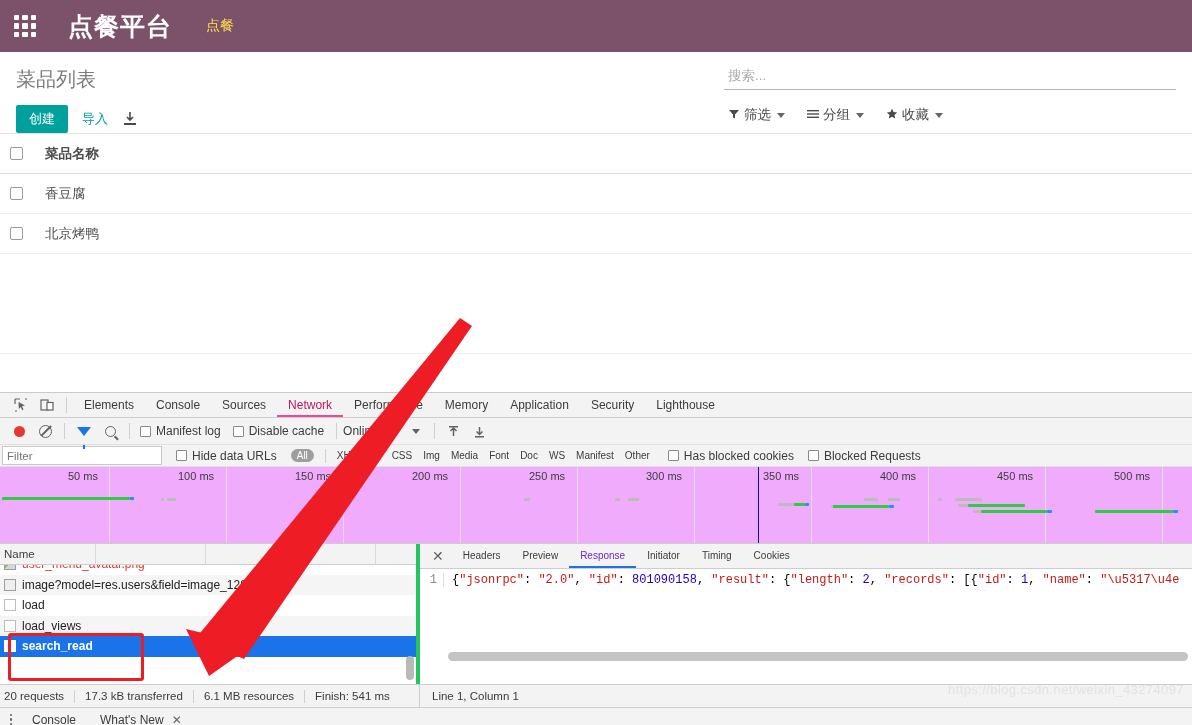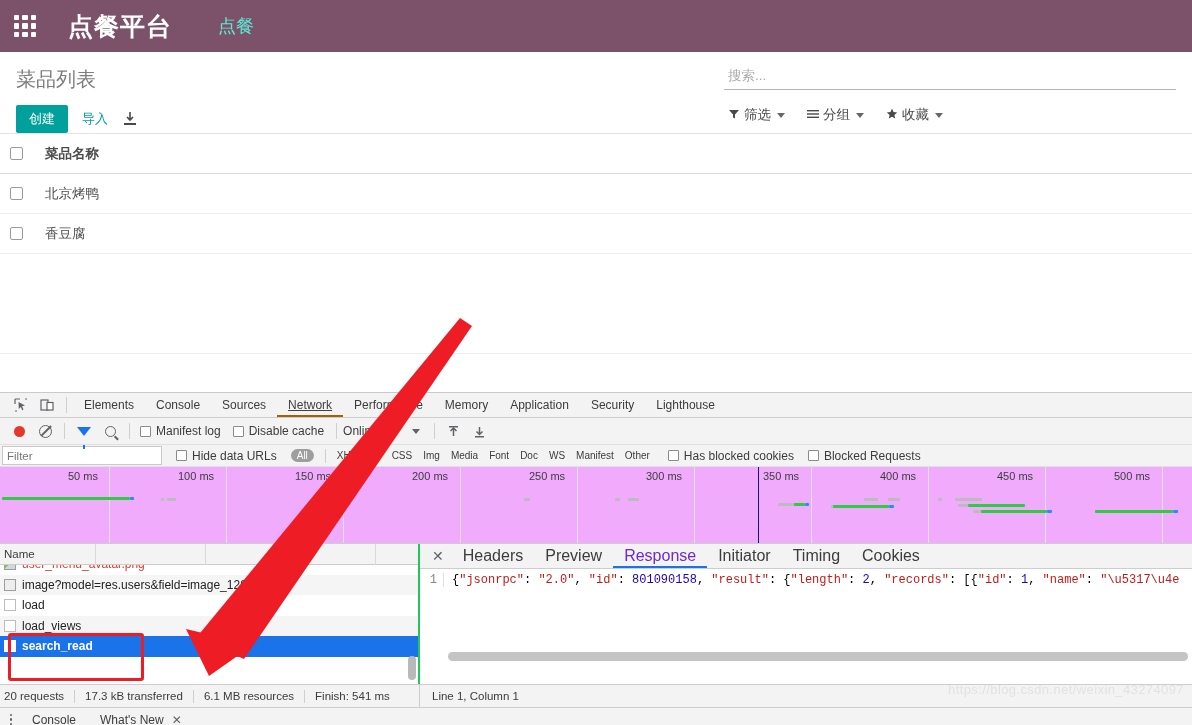--- a/index.html
+++ b/index.html
@@ -15,21 +15,21 @@
 
   .navbar {
     height: 52px; background: #7c526b; display: flex; align-items: center;
     padding-left: 14px; color: #fff;
   }
   .grid-icon { width: 22px; height: 22px; display:grid;
     grid-template-columns: repeat(3,1fr); grid-template-rows: repeat(3,1fr);
     gap: 3px; cursor:pointer; }
   .grid-icon i { background: #fff; border-radius: 1px; display:block; }
   .brand { font-size: 25px; font-weight: bold; margin-left: 32px; letter-spacing:1px; }
-  .nav-menu { font-size: 18px; margin-left: 46px; color:#5eead4; cursor:pointer; }
+  .nav-menu { font-size: 14px; margin-left: 34px; color:#fde047; cursor:pointer; }
 
   .control-panel { padding: 0 16px; background:#fff; border-bottom:1px solid #e3e3e3; }
   .cp-row { display:flex; align-items:flex-start; justify-content:space-between; }
   .cp-left { padding-top: 14px; }
   .page-title { font-size: 20px; color:#7d7d7d; font-weight: normal; }
   .btn-row { margin-top: 12px; display:flex; align-items:center; gap: 14px; }
   .btn-create {
     background:#00a09d; color:#fff; border:none; font-size:13px;
     padding: 5px 13px; border-radius:2px; cursor:pointer;
     font-family:"Liberation Sans", sans-serif;
@@ -62,21 +62,21 @@
   
   .devtools { position:absolute; left:0; top:392px; width:1192px; height:333px;
     background:#f3f3f3; font-family:"Liberation Sans", sans-serif;
     border-top:1px solid #cacaca; }
 
   .dt-tabbar { height:25px; display:flex; align-items:center; background:#f3f3f3;
     border-bottom:1px solid #cdcdcd; padding-left:8px; }
   .dt-ico { width:26px; height:22px; display:flex; align-items:center; justify-content:center; cursor:pointer;}
   .dt-sep { width:1px; height:16px; background:#cfcfcf; margin:0 6px; }
   .dt-tab { font-size:12px; color:#3c3c3c; padding:0 11px; height:24px; line-height:24px; cursor:pointer; white-space:nowrap;}
-  .dt-tab.active { color:#404040; border-bottom:2px solid #a16207;text-decoration:underline; }
+  .dt-tab.active { color:#be185d; border-bottom:2px solid #ec4899; }
 
   .dt-toolbar { height:27px; display:flex; align-items:center; padding-left:6px; gap:0px;
     border-bottom:1px solid #e0e0e0; background:#f3f3f3;}
   .rec-dot { width:11px; height:11px; border-radius:50%; background:#e4372e; cursor:pointer; }
   .clear-ico { width:13px; height:13px; border:1.5px solid #5f6368; border-radius:50%; position:relative; cursor:pointer;}
   .clear-ico:after { content:""; position:absolute; left:-1px; top:4.5px; width:14px; height:1.5px;
     background:#5f6368; transform:rotate(-45deg); }
   .funnel { width:0;height:0; border-left:7px solid transparent; border-right:7px solid transparent;
     border-top:9px solid #1a73e8; position:relative; cursor:pointer;}
   .funnel:after { content:""; position:absolute; left:-1px; top:9px; width:2px; height:4px; background:#1a73e8;}
@@ -98,21 +98,21 @@
 
   
   .overview { height:77px; background:#f0abfc; border-bottom:1px solid #cdcdcd; position:relative; overflow:hidden;}
   .ov-tick { position:absolute; top:0; height:77px; border-right:1px solid #e0e0e0; }
   .ov-label { position:absolute; top:3px; font-size:11px; color:#3c3c3c; }
   .bar { position:absolute; height:3px; border-radius:1px; }
   .ov-divider { position:absolute; top:0; width:1px; height:77px; background:#16108a; }
 
   
   .panes { display:flex; height:141px; border-bottom:1px solid #cdcdcd; }
-  .pane-left { width:420px; background:#fff; border-right:2px solid #22c55e; position:relative; }
+  .pane-left { width:420px; background:#fff; border-right:4px solid #22c55e; position:relative; }
   .pane-right { flex:1; background:#fff; position:relative; }
 
   .col-head { height:21px; background:#f3f3f3; border-bottom:1px solid #cdcdcd; display:flex; align-items:center;
     font-size:11.5px; color:#3c3c3c; padding-left:4px; }
   .col-head .colsep { position:absolute; top:0; height:21px; border-right:1px solid #d9d9d9; }
 
   .reqrow { height:20.5px; display:flex; align-items:center; padding-left:4px; font-size:12px;
      color:#222; cursor:pointer; }
   .reqrow .ricon { width:12px;height:12px; margin-right:6px; flex:0 0 auto; }
   .reqrow.alt { background:#f5f5f5; }
@@ -122,21 +122,21 @@
   .ricon-img { border:1px solid #9e9e9e; background:#eee; position:relative;}
   .ricon-white { border:1px solid #bdbdbd; background:#fff;}
   .ricon-sel { border:1px solid #fff; background:#fff;}
 
   .vscroll { position:absolute; right:2px; bottom:4px; width:8px; height:24px;
      background:#b9b9b9; border-radius:4px; }
 
   .rp-tabs { height:25px; display:flex; align-items:center; border-bottom:1px solid #cdcdcd;
     background:#f3f3f3; padding-left:4px;}
   .rp-close { font-size:14px; color:#5f6368; padding:0 8px; cursor:pointer; line-height:1;}
-  .rp-tab { font-size:16px; color:#3c3c3c; padding:0 11px; height:24px; line-height:24px; cursor:pointer;}
+  .rp-tab { font-size:10px; color:#3c3c3c; padding:0 11px; height:24px; line-height:24px; cursor:pointer;}
   .rp-tab.active { color:#6d28d9; border-bottom:2px solid #1a73e8;}
 
   .resp-body { background:#fff; height:95px; position:relative; overflow:hidden;}
   .code-line { display:flex; font-family:"Liberation Mono", monospace; font-size:12px;
      white-space:pre; padding-top:4px;}
   .gutter { width:24px; text-align:right; color:#888; padding-right:6px; border-right:1px solid #e0e0e0;
      flex:0 0 auto;}
   .code-txt { padding-left:8px; }
   .j-key { color:#c41a16; }
   .j-str { color:#c41a16; }
@@ -243,25 +243,25 @@
       </div>
     </div>
 
     <div class="list">
       <div class="lrow header">
         <span class="cb"></span>
         <span class="cellname">菜品名称</span>
       </div>
       <div class="lrow">
         <span class="cb"></span>
-        <span class="cellname">北京烤鸭</span>
+        <span class="cellname">香豆腐</span>
       </div>
       <div class="lrow">
         <span class="cb"></span>
-        <span class="cellname">香豆腐</span>
+        <span class="cellname">北京烤鸭</span>
       </div>
       <div class="list-filler"></div>
       <div class="blank-area"></div>
     </div>
   </div>
 
   <div class="devtools">
 
     <div class="dt-tabbar">
       <span class="dt-ico">

